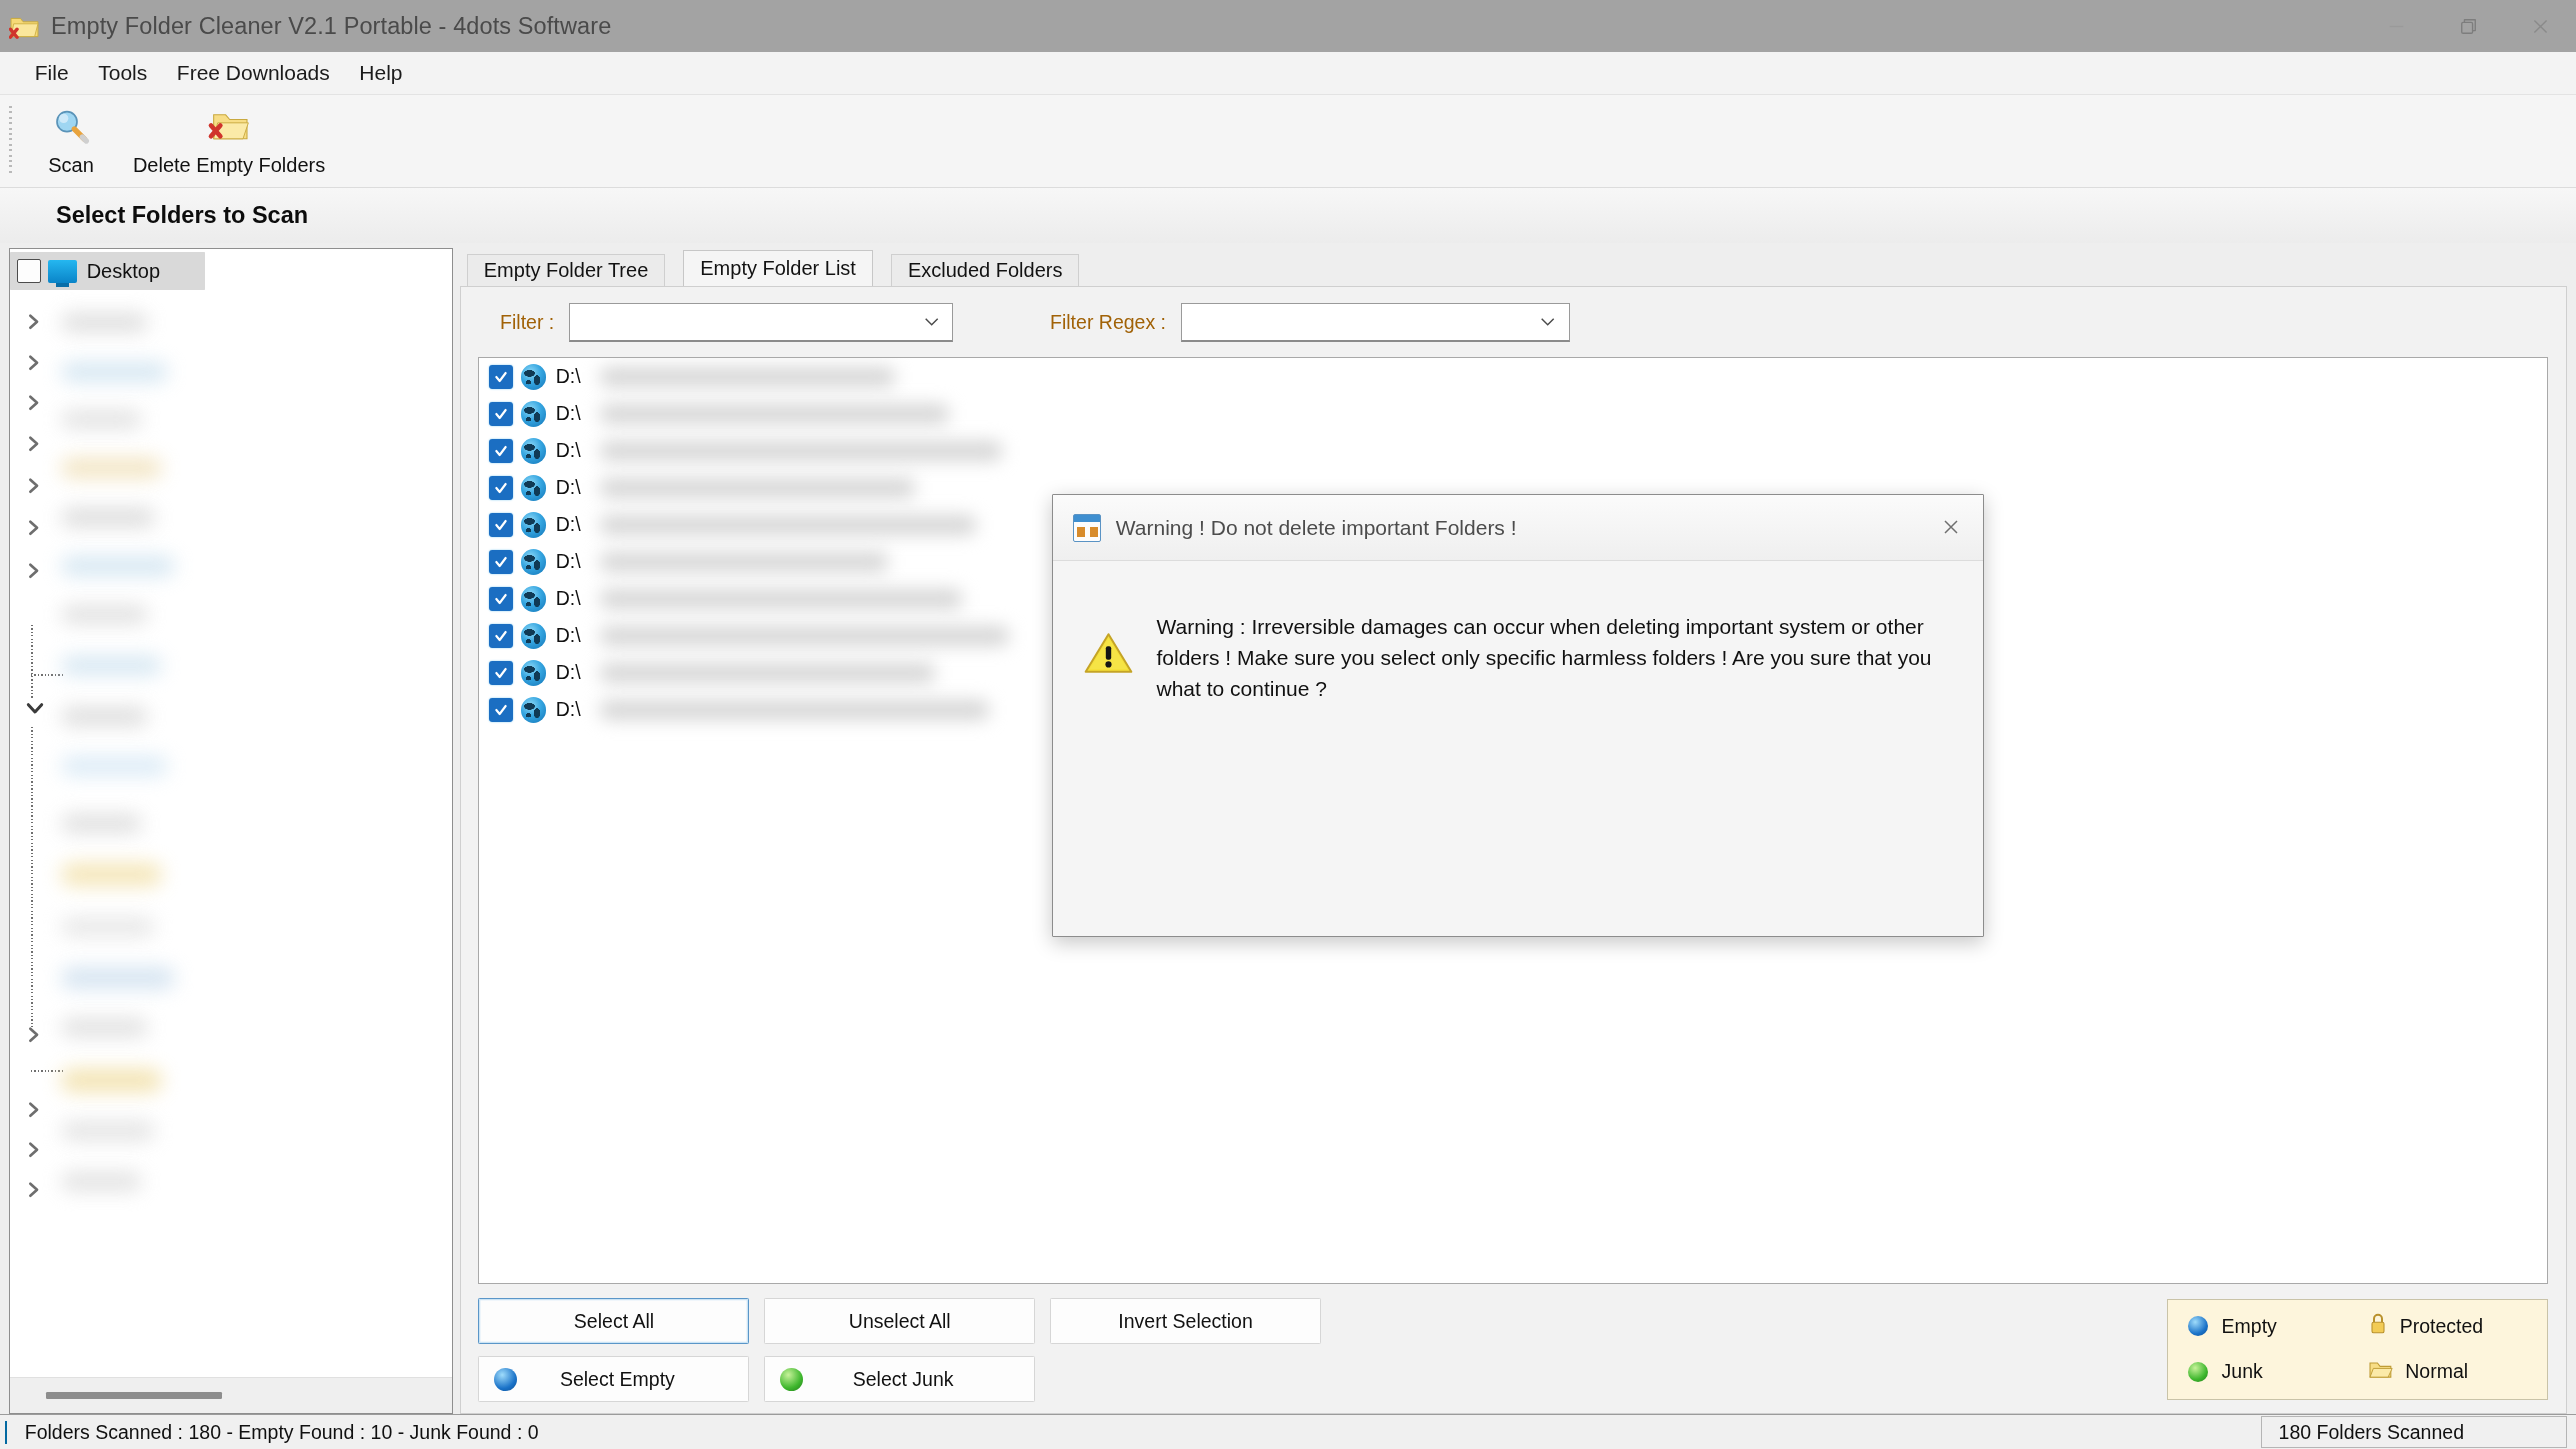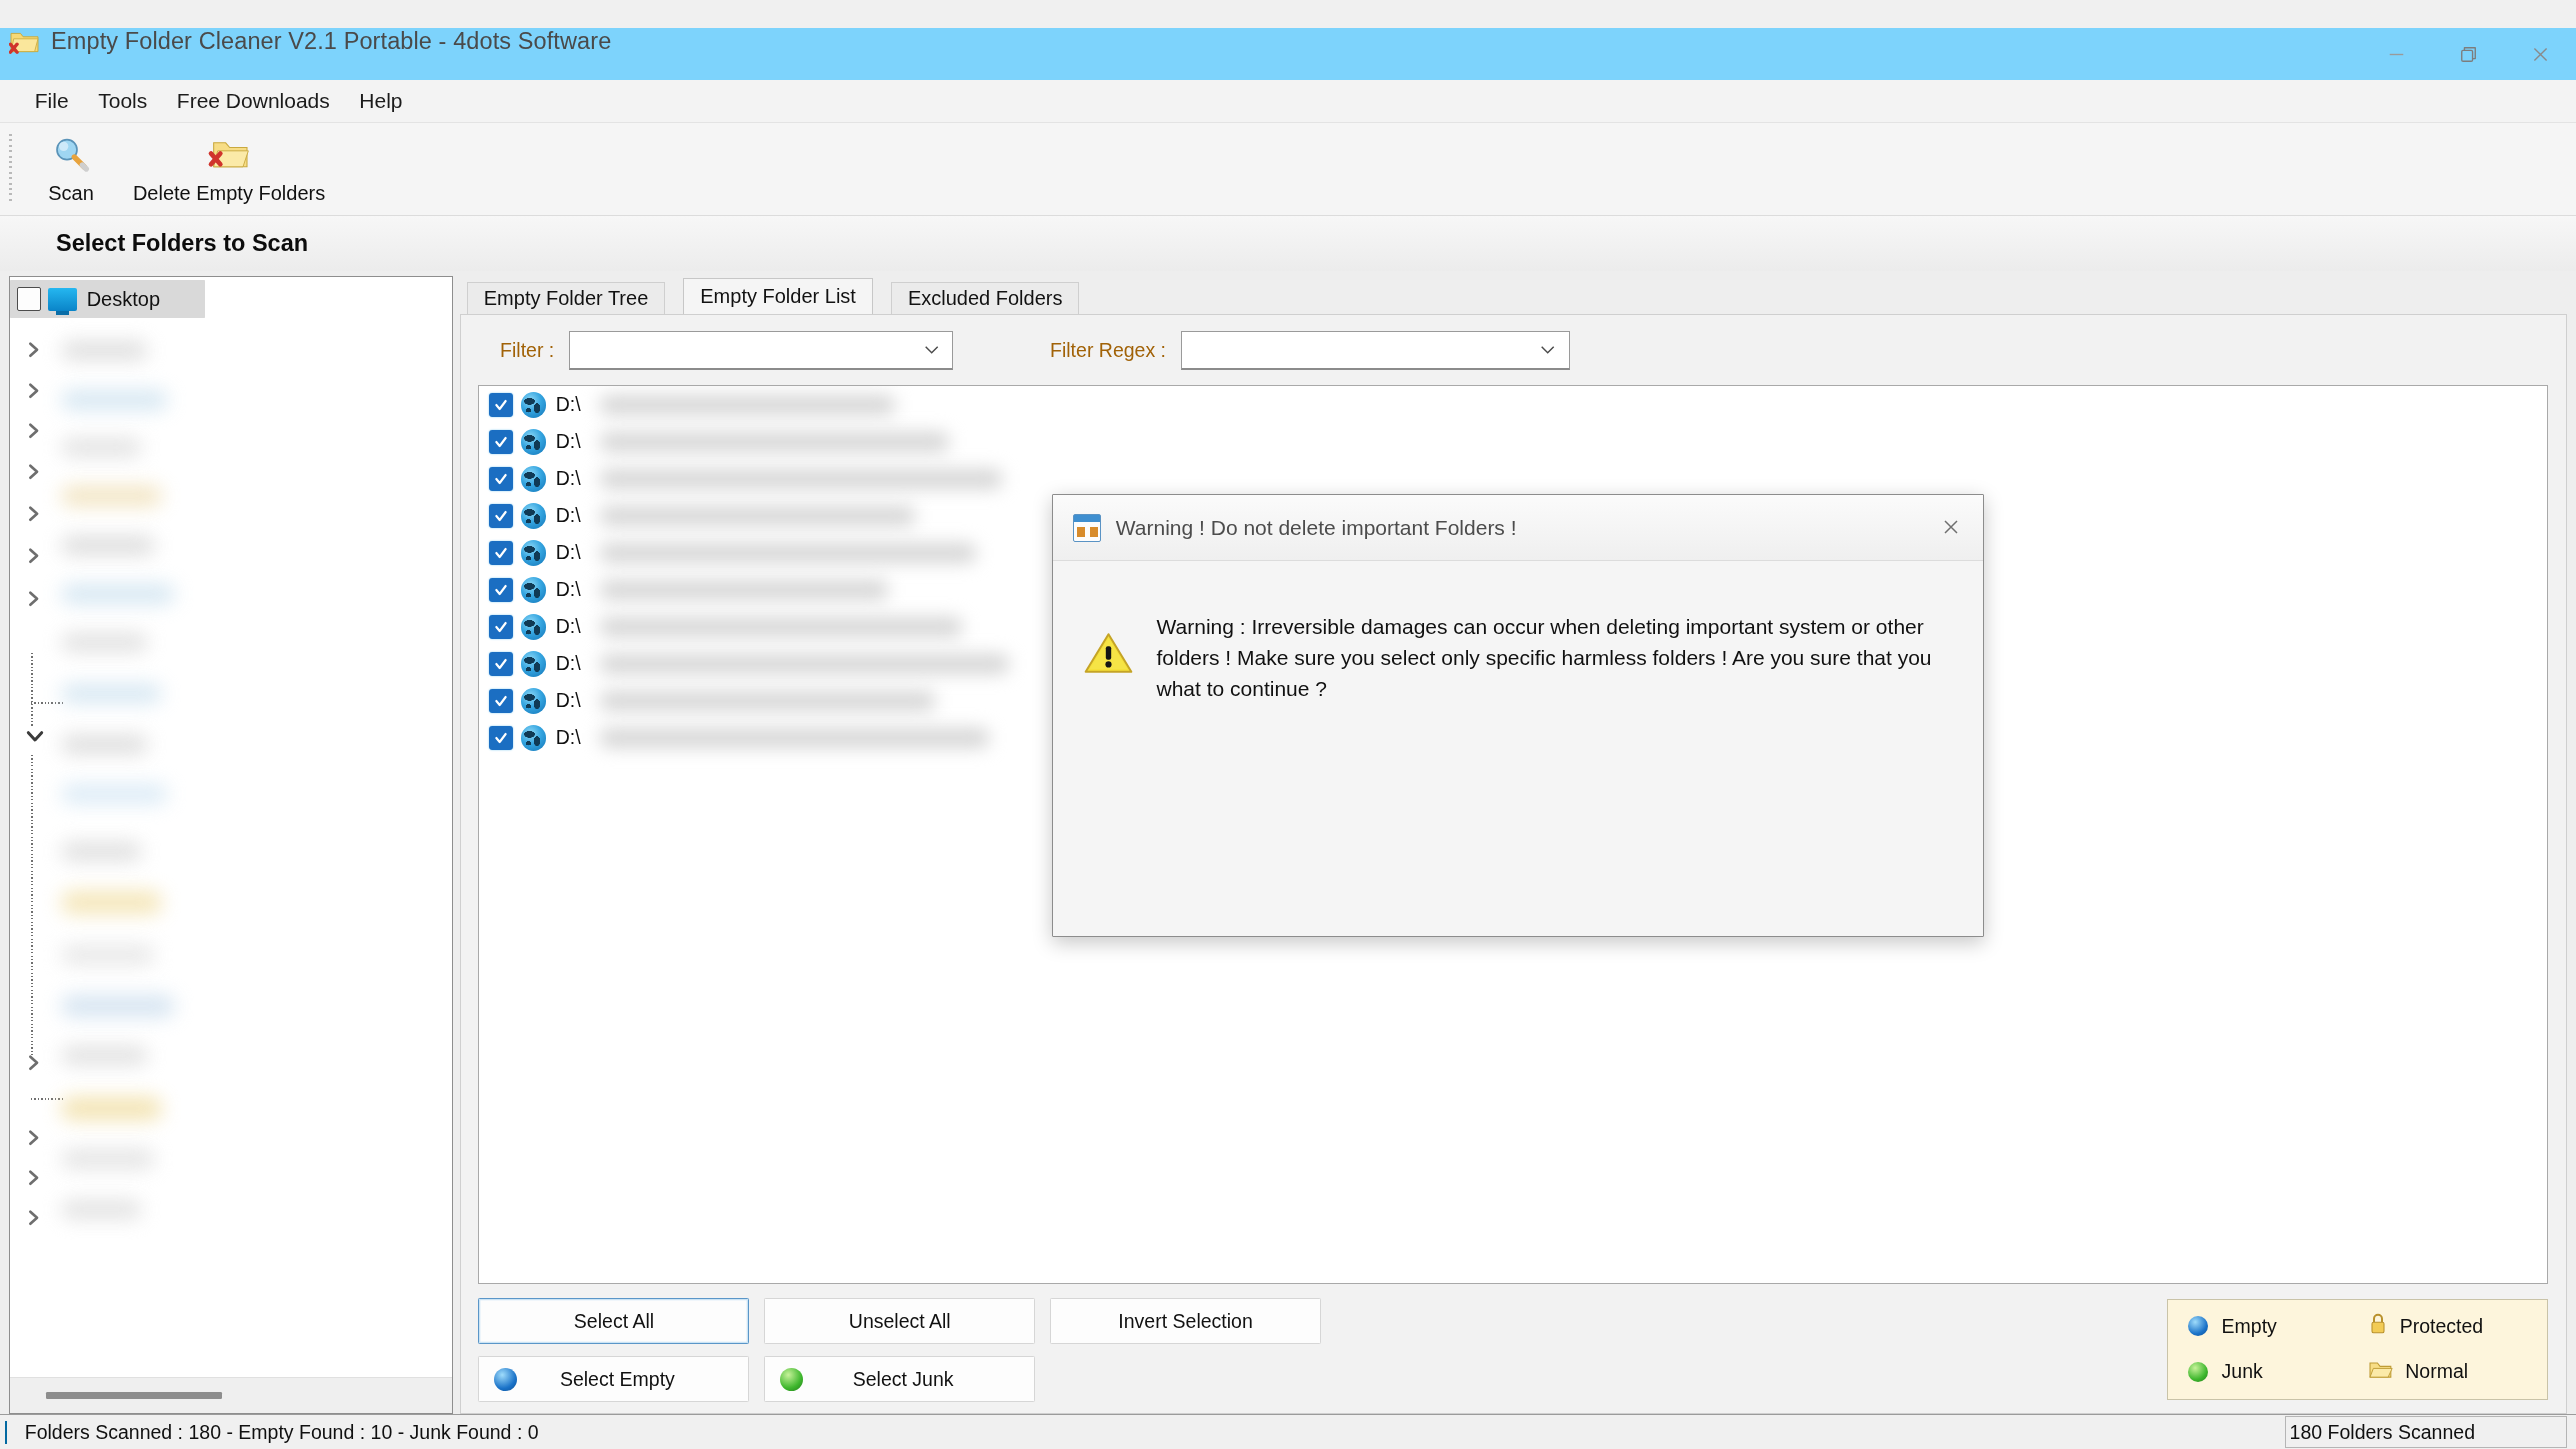--- a/index.html
+++ b/index.html
@@ -14,25 +14,24 @@
   .app {
     position: relative;
     width: 2576px; height: 1449px;
     background: #f0f0f0;
     display: flex; flex-direction: column;
   }
 
   
   .titlebar {
     height: 52px;
-    background: #7dd3fc;
-    display: flex; 
+    background: #a3a3a3;
+    display: flex; align-items: center;
     flex: 0 0 auto;
     position: relative;
-    margin-top: 28px;
   }
   .title-icon {
     width: 31px; height: 27px;
     margin-left: 9.4px; margin-right: 10.7px;
     position: relative; flex: 0 0 auto;
   }
   .title-text {
     font-size: 23.5px;
     color: #4a4a4a;
     letter-spacing: 0.1px;
@@ -353,24 +352,24 @@
     position: relative;
   }
   .status-left {
     padding-left: 17.4px;
     border-left: 2px solid #0369a1;
     margin-left: 5.4px;
     white-space: nowrap;
   }
   .status-right {
     position: absolute; right: 9.4px; top: 1.3px;
-    height: 32px; width: 282px;
+    height: 32px; width: 306px;
     border: 0.7px solid #b5b5b5;
     display: flex; align-items: center;
-    padding-left: 4px;
+    padding-left: 17px;
     white-space: nowrap;
   }
 
   
   .dlg {
     position: absolute;
     left: 1052px; top: 494px;
     width: 932px; height: 443px;
     background: #f5f5f5;
     border: 0.7px solid #8c8c8c;

